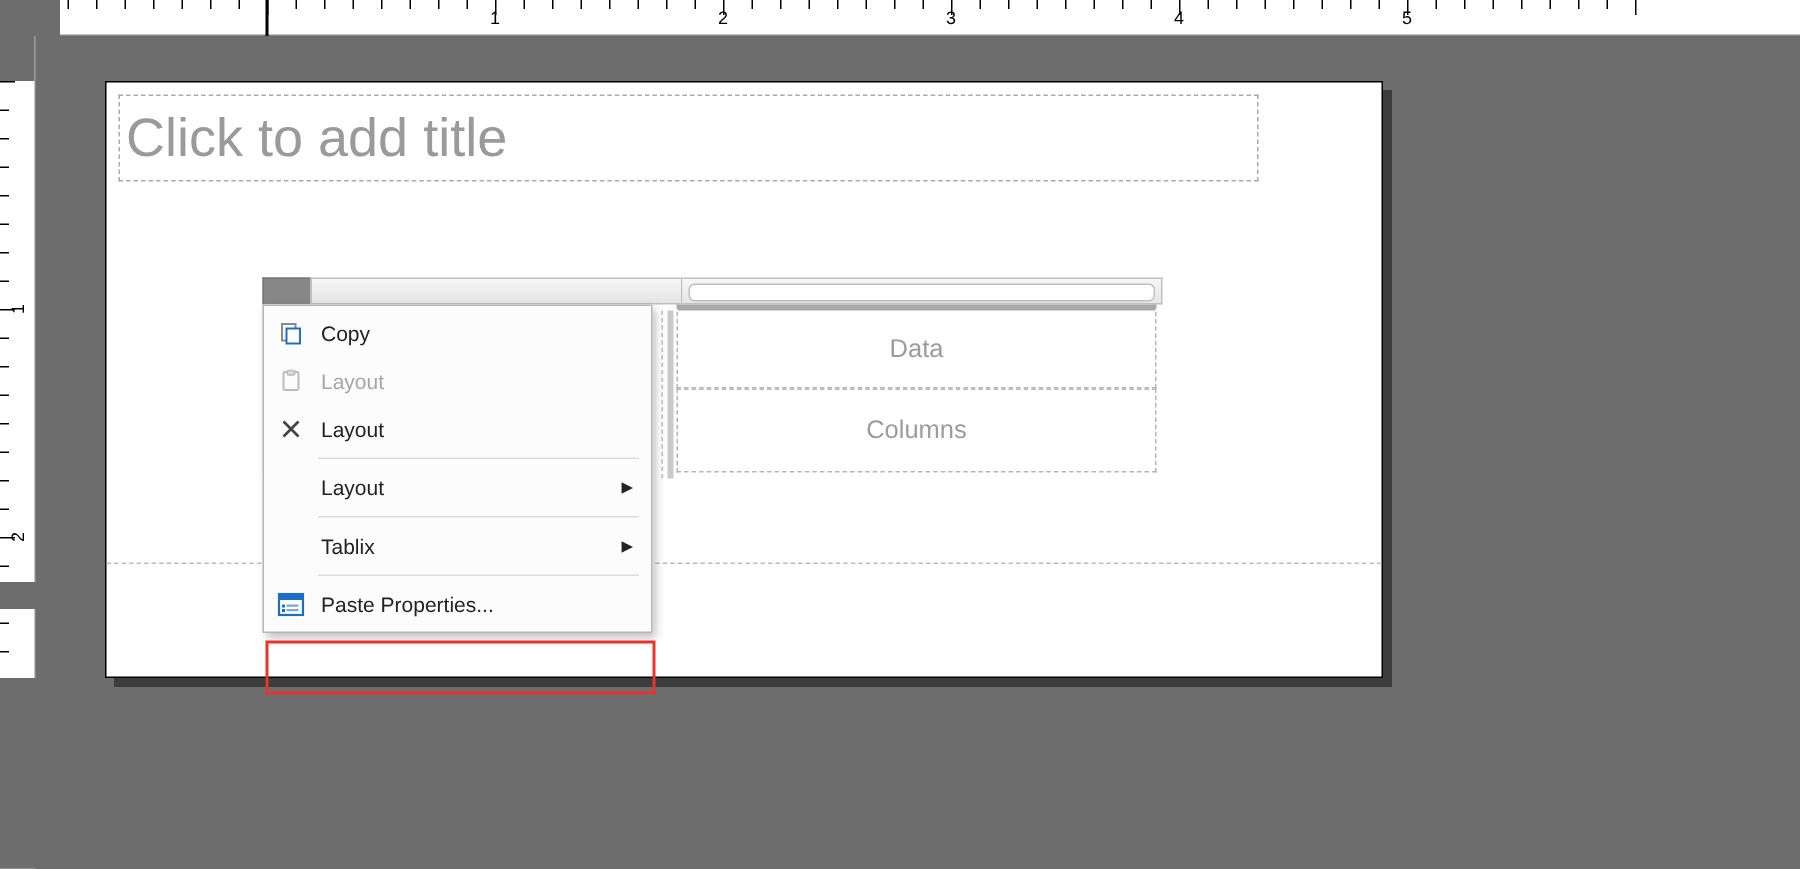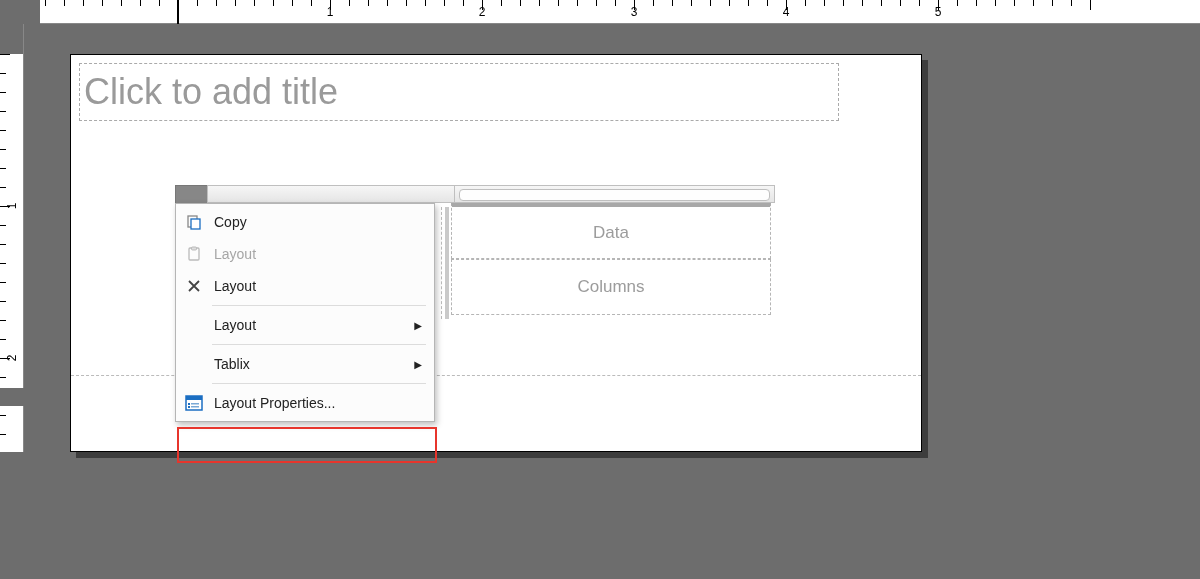--- a/index.html
+++ b/index.html
@@ -451,20 +451,20 @@
           <span class="menu-icon">
             <svg width="18" height="16" viewBox="0 0 18 16">
               <rect x="1" y="1" width="16" height="14" fill="#fff" stroke="#1b6ec2" stroke-width="1.5"></rect>
               <rect x="1" y="1" width="16" height="4" fill="#1b6ec2"></rect>
               <rect x="3" y="8" width="2" height="2" fill="#1b6ec2"></rect>
               <rect x="3" y="11" width="2" height="2" fill="#1b6ec2"></rect>
               <rect x="6" y="8" width="8" height="1.5" fill="#7aa9d6"></rect>
               <rect x="6" y="11" width="8" height="1.5" fill="#7aa9d6"></rect>
             </svg>
           </span>
-          <span>Layout Properties...</span>
+          <span>Paste Properties...</span>
         </div>
       </div>
 
     <div class="menu-highlight"></div>
 
   </div>
 </div>
 
 </body></html>

